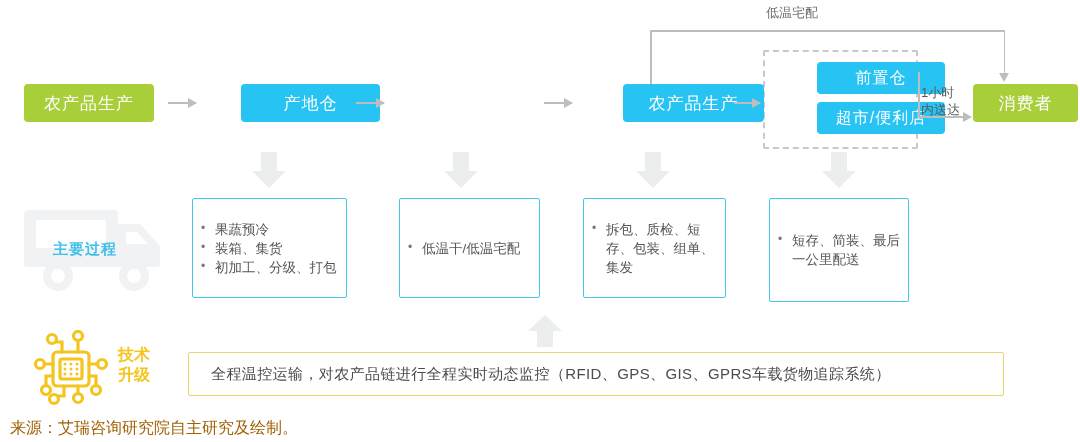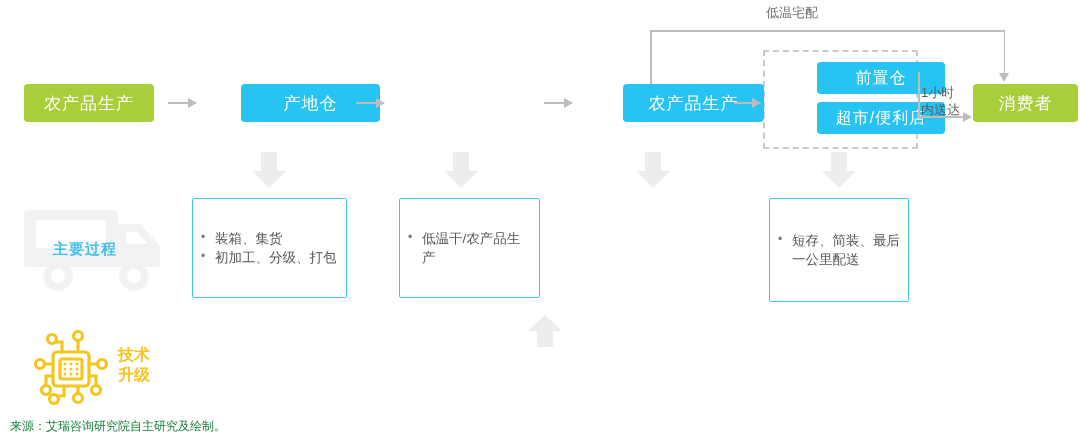--- a/index.html
+++ b/index.html
@@ -188,22 +188,22 @@
     padding-left: 22px;
     font-size: 15px;
     color: #4c4c4c;
     letter-spacing: 0.4px;
     white-space: nowrap;
   }
 
   
   .source {
     position: absolute;
-    font-size: 12px;
-    color: #15803d;
+    font-size: 16px;
+    color: #a16207;
     white-space: nowrap;
   }
 </style>
 </head>
 <body>
 
 <div id="canvas">
 
   <div class="route-line" style="left:650px; top:30px; width:1.5px; height:55px;"></div>
   <div class="route-line" style="left:650px; top:30px; width:355px; height:1.5px;"></div>
@@ -284,31 +284,37 @@
         <circle cx="112" cy="76" r="15"></circle>
       </g>
       <circle cx="36" cy="76" r="7" fill="#ffffff"></circle>
       <circle cx="112" cy="76" r="7" fill="#ffffff"></circle>
     </svg>
   </div>
   <div class="truck-label" style="left:53px; top:240px;">主要过程</div>
 
   <div class="proc-box" style="left:192px; top:198px; width:155px; height:100px;">
     <ul>
+      <li>果蔬预冷</li>
       <li>装箱、集货</li>
       <li>初加工、分级、打包</li>
     </ul>
   </div>
 
   <div class="proc-box" style="left:399px; top:198px; width:141px; height:100px;">
     <ul>
-      <li>低温干/农产品生产</li>
+      <li>低温干/低温宅配</li>
     </ul>
   </div>
 
+  <div class="proc-box" style="left:583px; top:198px; width:143px; height:100px;">
+    <ul>
+      <li>拆包、质检、短存、包装、组单、集发</li>
+    </ul>
+  </div>
 
   <div class="proc-box" style="left:769px; top:198px; width:140px; height:104px;">
     <ul>
       <li>短存、简装、最后一公里配送</li>
     </ul>
   </div>
 
   <div class="up-arrow" style="left:528px; top:315px;">
     <div class="head"></div>
       <div class="stem"></div>
@@ -345,16 +351,19 @@
       <circle cx="18" cy="60" r="4.5"></circle>
       <circle cx="26" cy="69" r="4.5"></circle>
       <circle cx="50" cy="68" r="4.5"></circle>
     </svg>
   </div>
   <div class="tech-label" style="left:118px; top:345px;text-align:center;">
     <div>技术</div>
     <div>升级</div>
   </div>
 
+  <div class="tech-bar" style="left:188px; top:352px; width:816px; height:44px;">
+    <span>全程温控运输，对农产品链进行全程实时动态监控（RFID、GPS、GIS、GPRS车载货物追踪系统）</span>
+  </div>
 
   <div class="source" style="left:10px; top:418px;">来源：艾瑞咨询研究院自主研究及绘制。</div>
 
 </div>
 
 </body></html>

